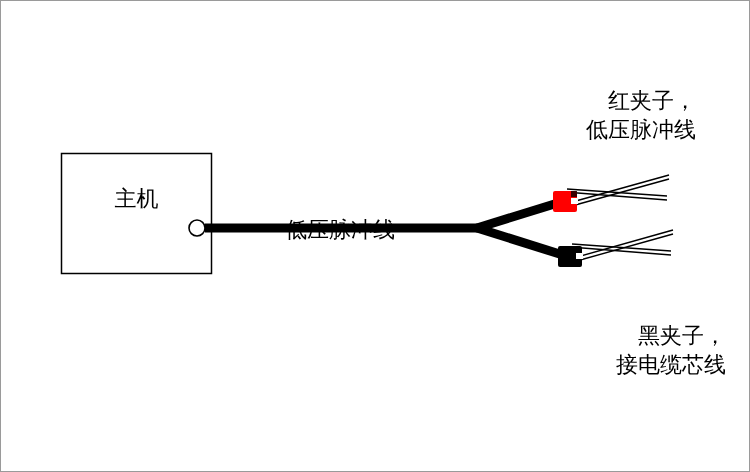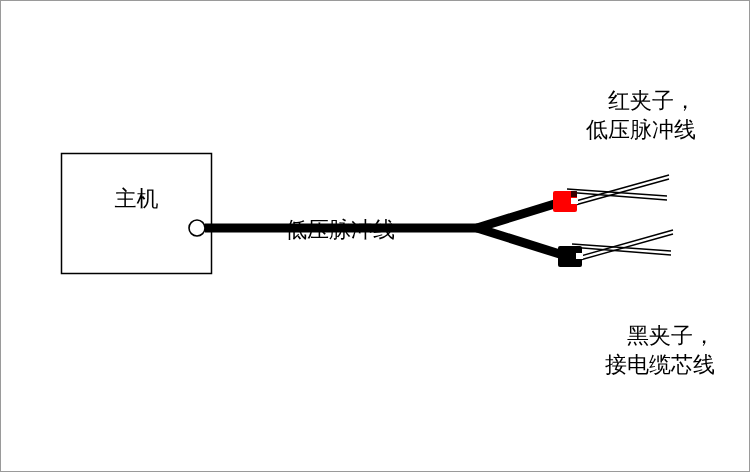--- a/index.html
+++ b/index.html
@@ -42,21 +42,21 @@
     top: 186px;
     margin-top: 28px;
   }
   .label-red-clip {
     left: 515px;
     top: 85px;
     width: 180px;
     text-align: center;
   }
   .label-black-clip {
-    left: 534px;
+    left: 545px;
     top: 320px;
     width: 180px;
     text-align: center;
   }
   .label .line {
     display: block;
     text-align: right;
   }
 </style>
 </head>

